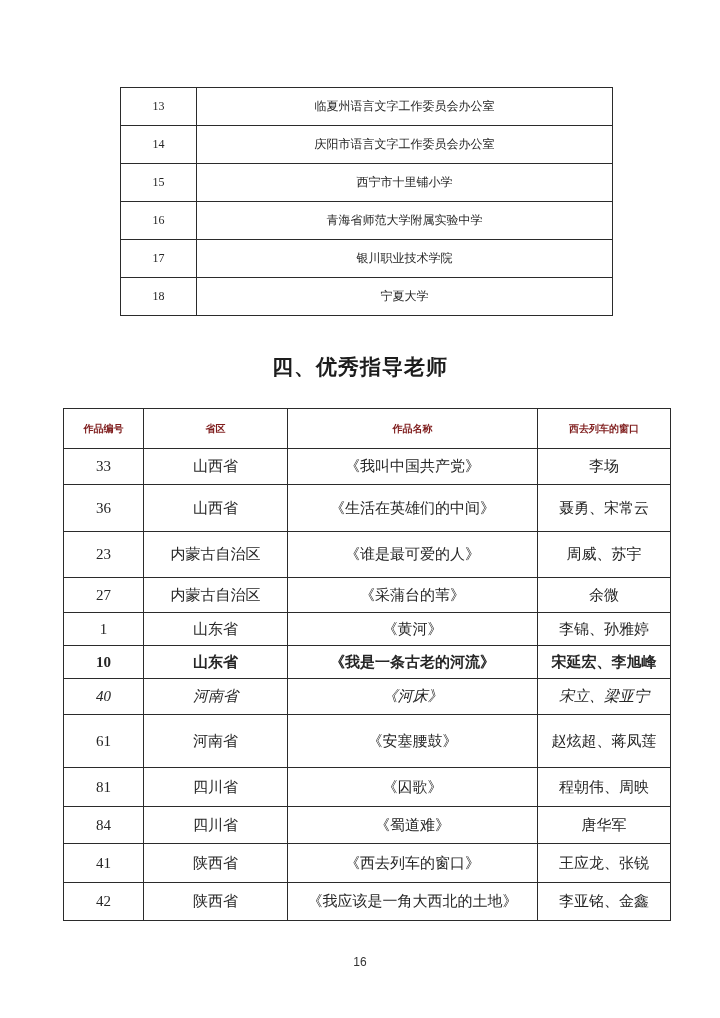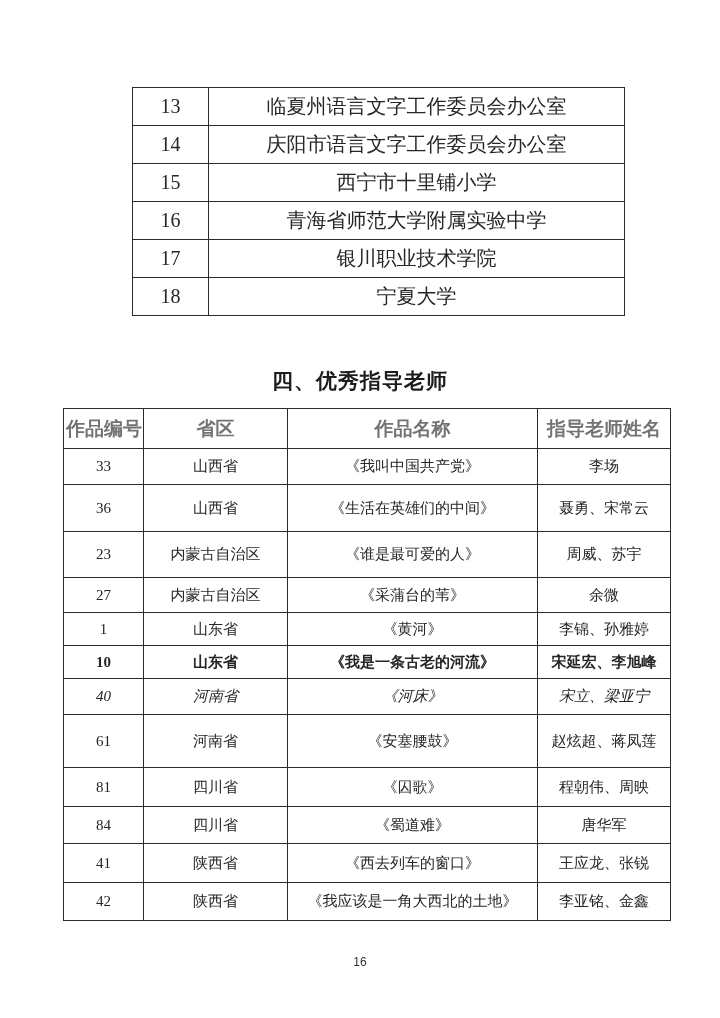--- a/index.html
+++ b/index.html
@@ -23,34 +23,34 @@
     text-align: center;
     vertical-align: middle;
     overflow: hidden;
     white-space: nowrap;
     padding: 0 2px;
   }
 
   
   .org-table {
     position: absolute;
-    left: 132px;
+    left: 120px;
     top: 87px;
     width: 492px;
-    font-size: 20px;
+    font-size: 12px;
   }
   .org-table col.c-num  { width: 76px; }
   .org-table col.c-name { width: 416px; }
   .org-table tr { height: 38px; }
 
   
   .section-title {
     position: absolute;
     left: 0;
-    top: 367px;
+    top: 353px;
     width: 720px;
     text-align: center;
     font-family: "Liberation Sans", "DejaVu Sans", sans-serif;
     font-weight: bold;
     font-size: 21px;
     color: #1d1d1d;
     letter-spacing: 1px;
   }
 
   
@@ -62,22 +62,22 @@
     font-size: 15px;
   }
   .teacher-table col.c-id       { width: 80px; }
   .teacher-table col.c-province { width: 144px; }
   .teacher-table col.c-work     { width: 250px; }
   .teacher-table col.c-teacher  { width: 133px; }
   .teacher-table thead tr { height: 40px; }
   .teacher-table th {
     font-family: Liberation Serif, serif;
     font-weight: bold;
-    font-size: 19px;
-    color: #737373;
+    font-size: 10px;
+    color: #7f1d1d;
   }
   .teacher-table tbody tr { height: 39px; }
   .teacher-table tbody tr:nth-child(1)  { height: 36px; }
   .teacher-table tbody tr:nth-child(2)  { height: 47px; }
   .teacher-table tbody tr:nth-child(3)  { height: 46px; }
   .teacher-table tbody tr:nth-child(4)  { height: 35px; }
   .teacher-table tbody tr:nth-child(5)  { height: 33px; }
   .teacher-table tbody tr:nth-child(6)  { height: 33px; font-weight: bold; }
   .teacher-table tbody tr:nth-child(7)  { height: 36px; font-style: italic; }
   .teacher-table tbody tr:nth-child(8)  { height: 53px; }
@@ -143,21 +143,21 @@
         <col class="c-id">
         <col class="c-province">
         <col class="c-work">
         <col class="c-teacher">
       </colgroup>
     <thead>
       <tr>
         <th>作品编号</th>
         <th>省区</th>
         <th>作品名称</th>
-        <th>指导老师姓名</th>
+        <th>西去列车的窗口</th>
       </tr>
     </thead>
     <tbody>
       <tr>
         <td>33</td>
         <td>山西省</td>
         <td>《我叫中国共产党》</td>
         <td>李场</td>
       </tr>
       <tr>

